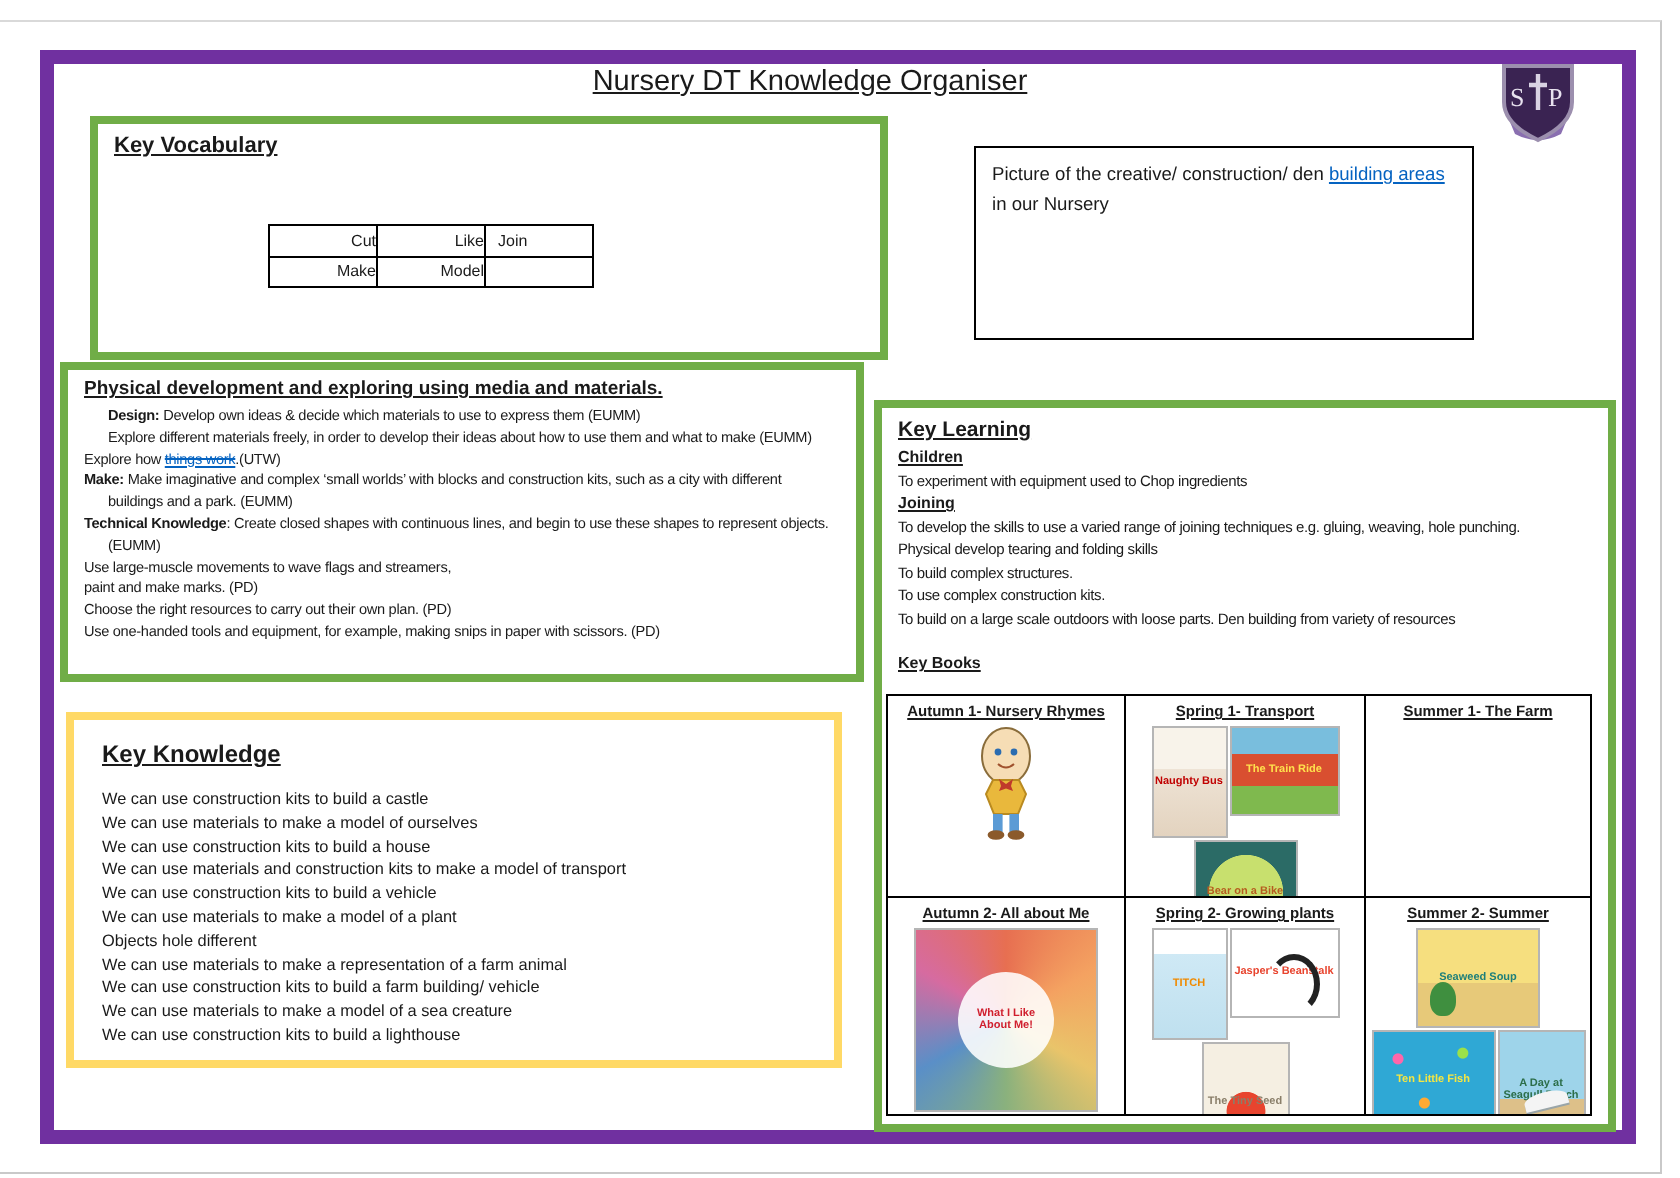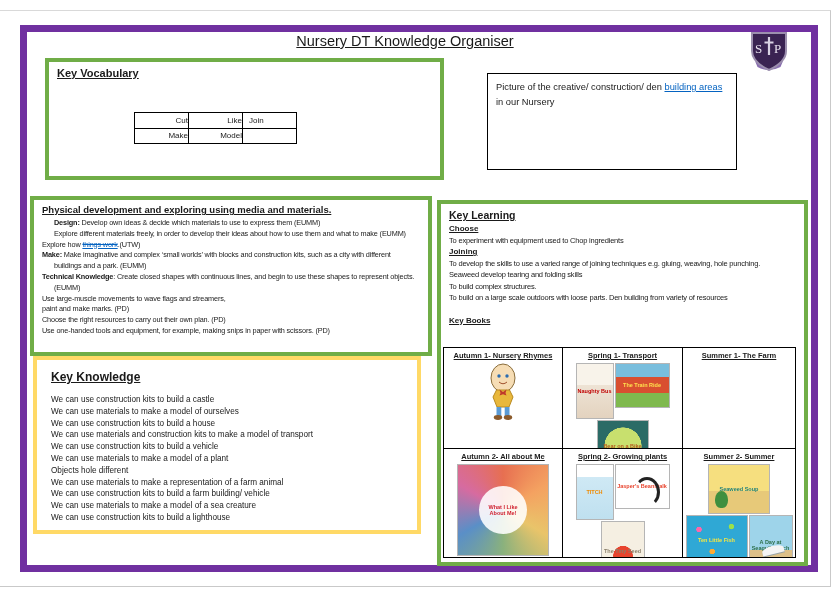--- a/index.html
+++ b/index.html
@@ -42,21 +42,21 @@
   
   .pic-box {
     position: absolute; left: 487px; top: 73px; width: 250px; height: 97px;
     border: 1.5px solid #000; padding: 6px 8px;
     font-size: 9.3px; line-height: 1.6;
   }
   .doc-link { color: var(--link); text-decoration: underline; cursor: pointer; }
 
   
   .pd-box {
-    position: absolute; left: 30px; top: 196px; width: 402px; height: 160px;
+    position: absolute; left: 30px; top: 181px; width: 402px; height: 160px;
     border: 4px solid var(--green); padding: 4px 8px;
   }
   .pd-heading { font-size: 9.5px; font-weight: bold; text-decoration: underline; margin-bottom: 3px; }
   .pd-line { font-size: 7.3px; line-height: 10.8px; letter-spacing: -0.15px; padding-left: 12px; text-indent: -12px; }
   .pd-line.ind { text-indent: 0; }
   .bold { font-weight: bold; }
   .del-link { color: var(--link); text-decoration: underline line-through; }
 
   
   .kk-box {
@@ -171,26 +171,27 @@
       <div class="kk-item">We can use materials to make a representation of a farm animal</div>
       <div class="kk-item">We can use construction kits to build a farm building/ vehicle</div>
       <div class="kk-item">We can use materials to make a model of a sea creature</div>
       <div class="kk-item">We can use construction kits to build a lighthouse</div>
     </div>
 </div>
 
 <div class="kl-box">
   <div class="kl-heading">Key Learning</div>
   <div id="kl-sections">
-      <div class="kl-label">Choose</div>
+      <div class="kl-label">Children</div>
       <div class="kl-line"> To experiment with equipment used to Chop ingredients</div>
       <div class="kl-label">Joining</div>
       <div class="kl-line">To develop the skills to use a varied range of joining techniques e.g. gluing, weaving, hole punching.</div>
-      <div class="kl-line">Seaweed develop tearing and folding skills</div>
+      <div class="kl-line">Physical develop tearing and folding skills</div>
       <div class="kl-line">To build complex structures.</div>
+      <div class="kl-line">To use complex construction kits.</div>
       <div class="kl-line">To build on a large scale outdoors with loose parts. Den building from variety of resources</div>
     </div>
   <div class="kb-label">Key Books</div>
   <div class="books-table" id="books-table">
       <div class="book-cell">
         <span class="cell-header">Autumn 1- Nursery Rhymes</span>
         <div class="cell-books">
   <svg width="40" height="58" viewBox="0 0 40 58">
     <ellipse cx="20" cy="15" rx="12" ry="14" fill="#f6ddb5" stroke="#8a6d3b" stroke-width="1"></ellipse>
     <circle cx="16" cy="13" r="1.7" fill="#2b6cb0"></circle>

